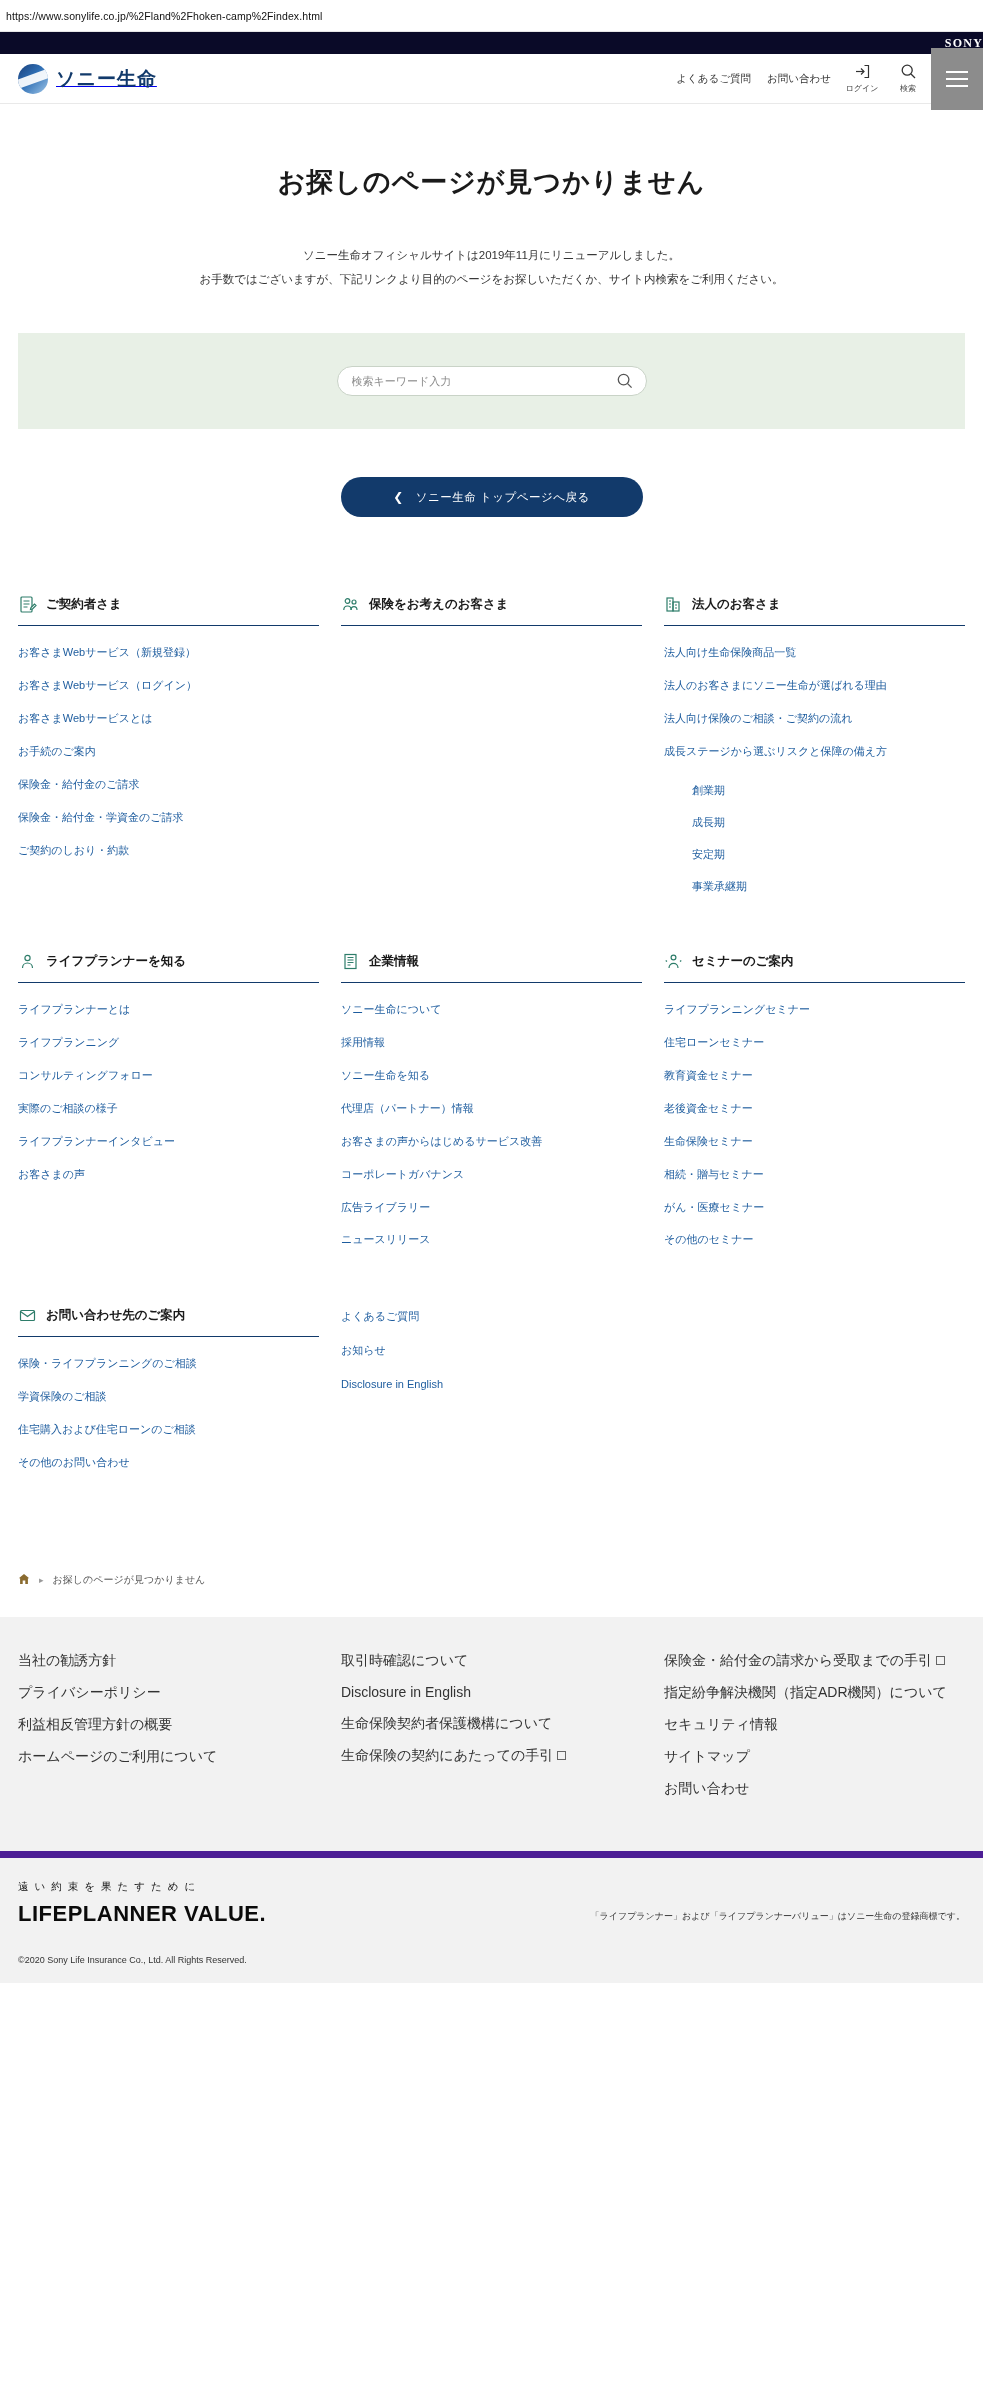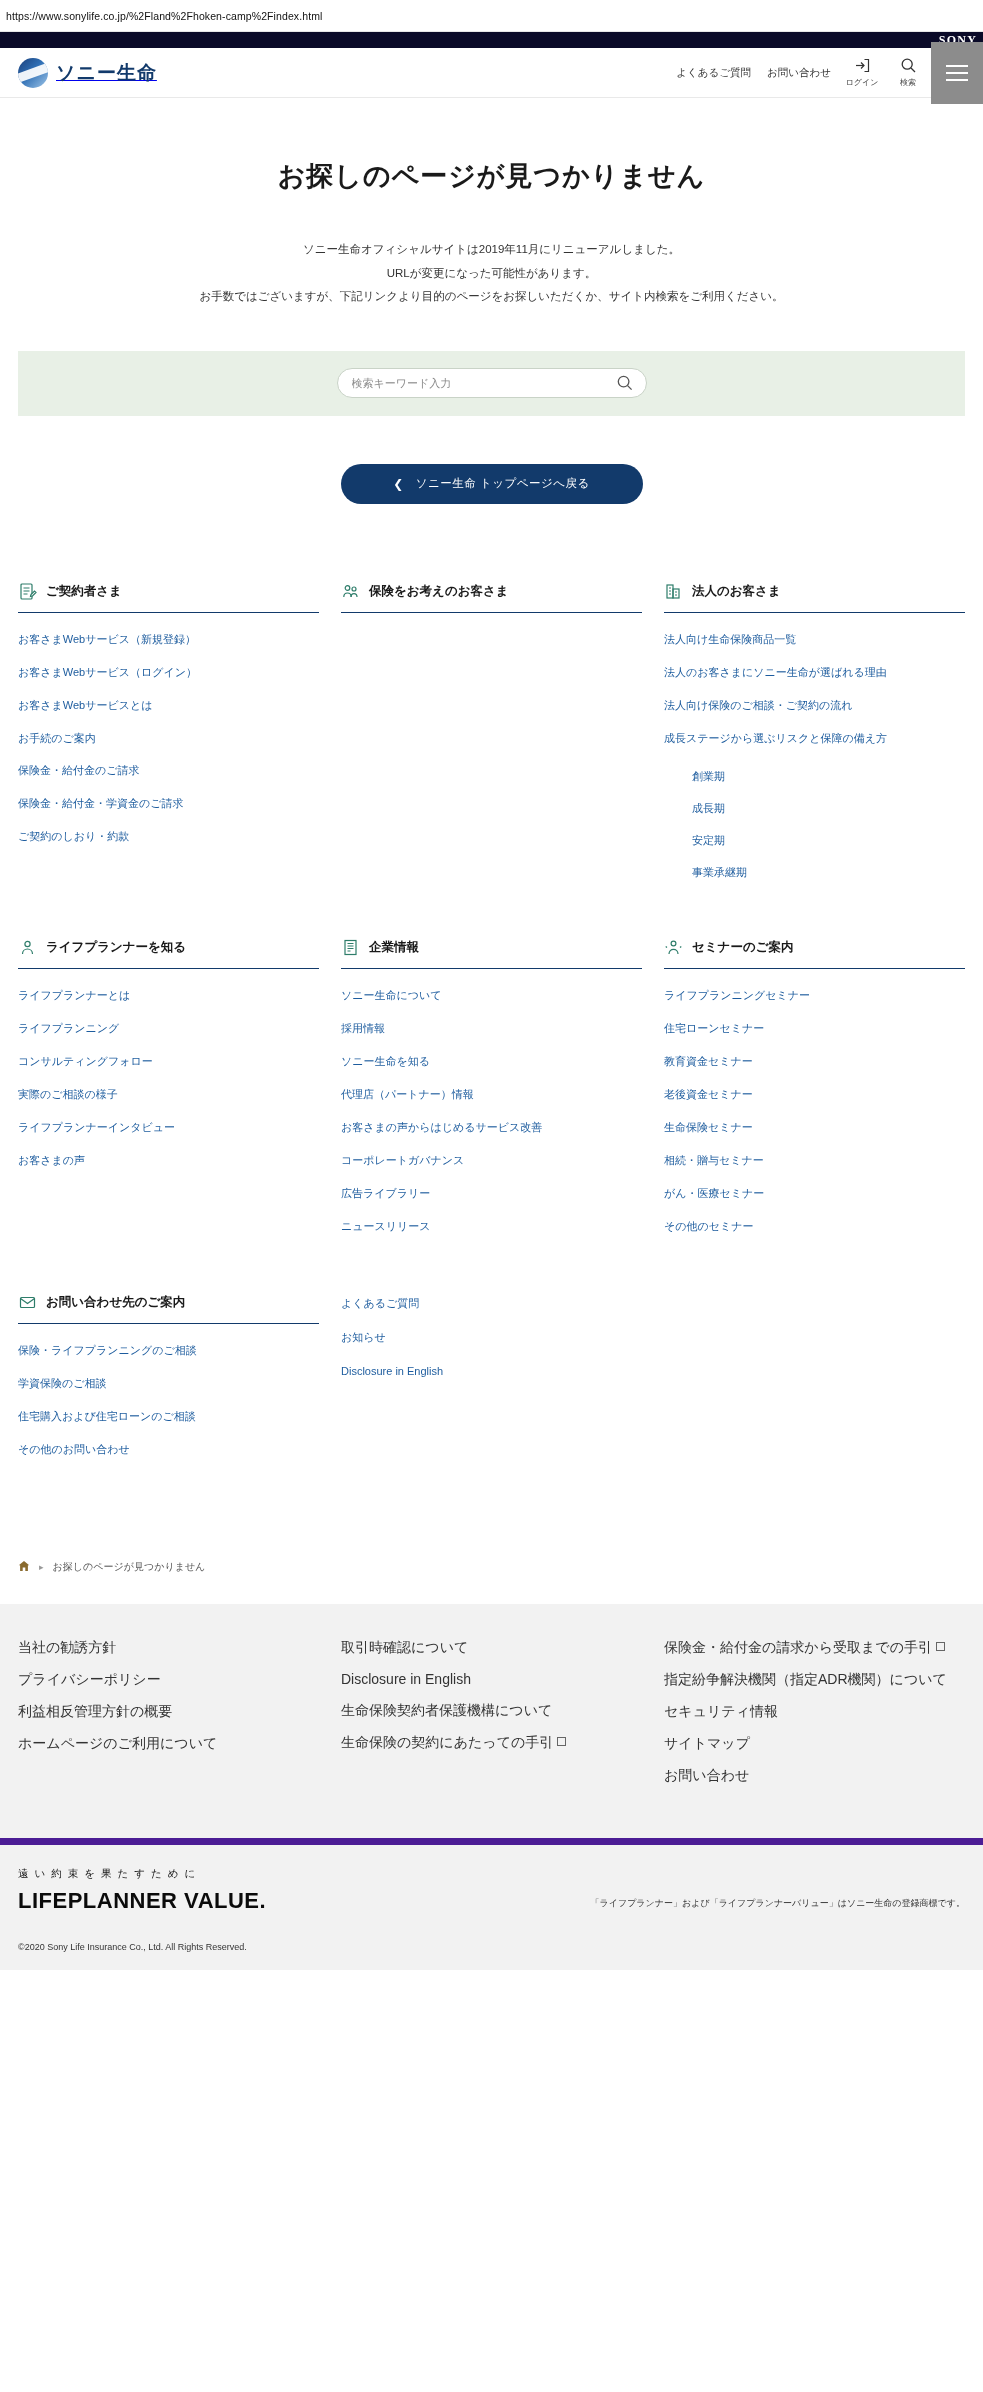--- a/index.html
+++ b/index.html
@@ -20,26 +20,26 @@
     display: flex;
     align-items: center;
     padding: 0 6px;
     font-size: 10.5px;
     color: #111;
     letter-spacing: 0.1px;
   }
 
   
   .sonybar {
-    height: 16px;
+    height: 22px;
     background: #0a0a28;
     display: flex;
     align-items: center;
     justify-content: flex-end;
-    padding-right: 6px;
+    padding-right: 0;
   }
   .sony-logo {
     color: #fff;
     font-family: "Liberation Serif", serif;
     font-weight: bold;
     font-size: 12px;
     letter-spacing: 1.2px;
   }
 
   
@@ -136,21 +136,21 @@
     text-align: center;
     margin: 44px 0 0 0;
     font-size: 11.5px;
     line-height: 2.05;
     color: #333;
   }
 
   .search-band {
     margin: 42px 18px 0 18px;
     background: #e8f0e6;
-    height: 65px;
+    height: 96px;
     display: flex;
     align-items: center;
     justify-content: center;
   }
   .search-box {
     width: 310px;
     height: 30px;
     background: #fff;
     border: 1px solid #c9d3c7;
     border-radius: 15px;
@@ -377,21 +377,20 @@
     </div>
   </div>
 </div>
 
 <div class="main">
 
   <h1 class="page-title">お探しのページが見つかりません</h1>
 
   <div class="lede">
     <div>ソニー生命オフィシャルサイトは2019年11月にリニューアルしました。</div>
-    <div>URLが変更になった可能性があります。</div>
     <div>お手数ではございますが、下記リンクより目的のページをお探しいただくか、サイト内検索をご利用ください。</div>
   </div>
 
   <div class="search-band">
     <div class="search-box">
       <input type="text" placeholder="検索キーワード入力" style="">
       <button class="search-btn">
         <span>
           <svg width="18" height="18" viewBox="0 0 18 18" fill="none" stroke="#555" stroke-width="1.3">
             <circle cx="7.6" cy="7.6" r="5.3"></circle>

